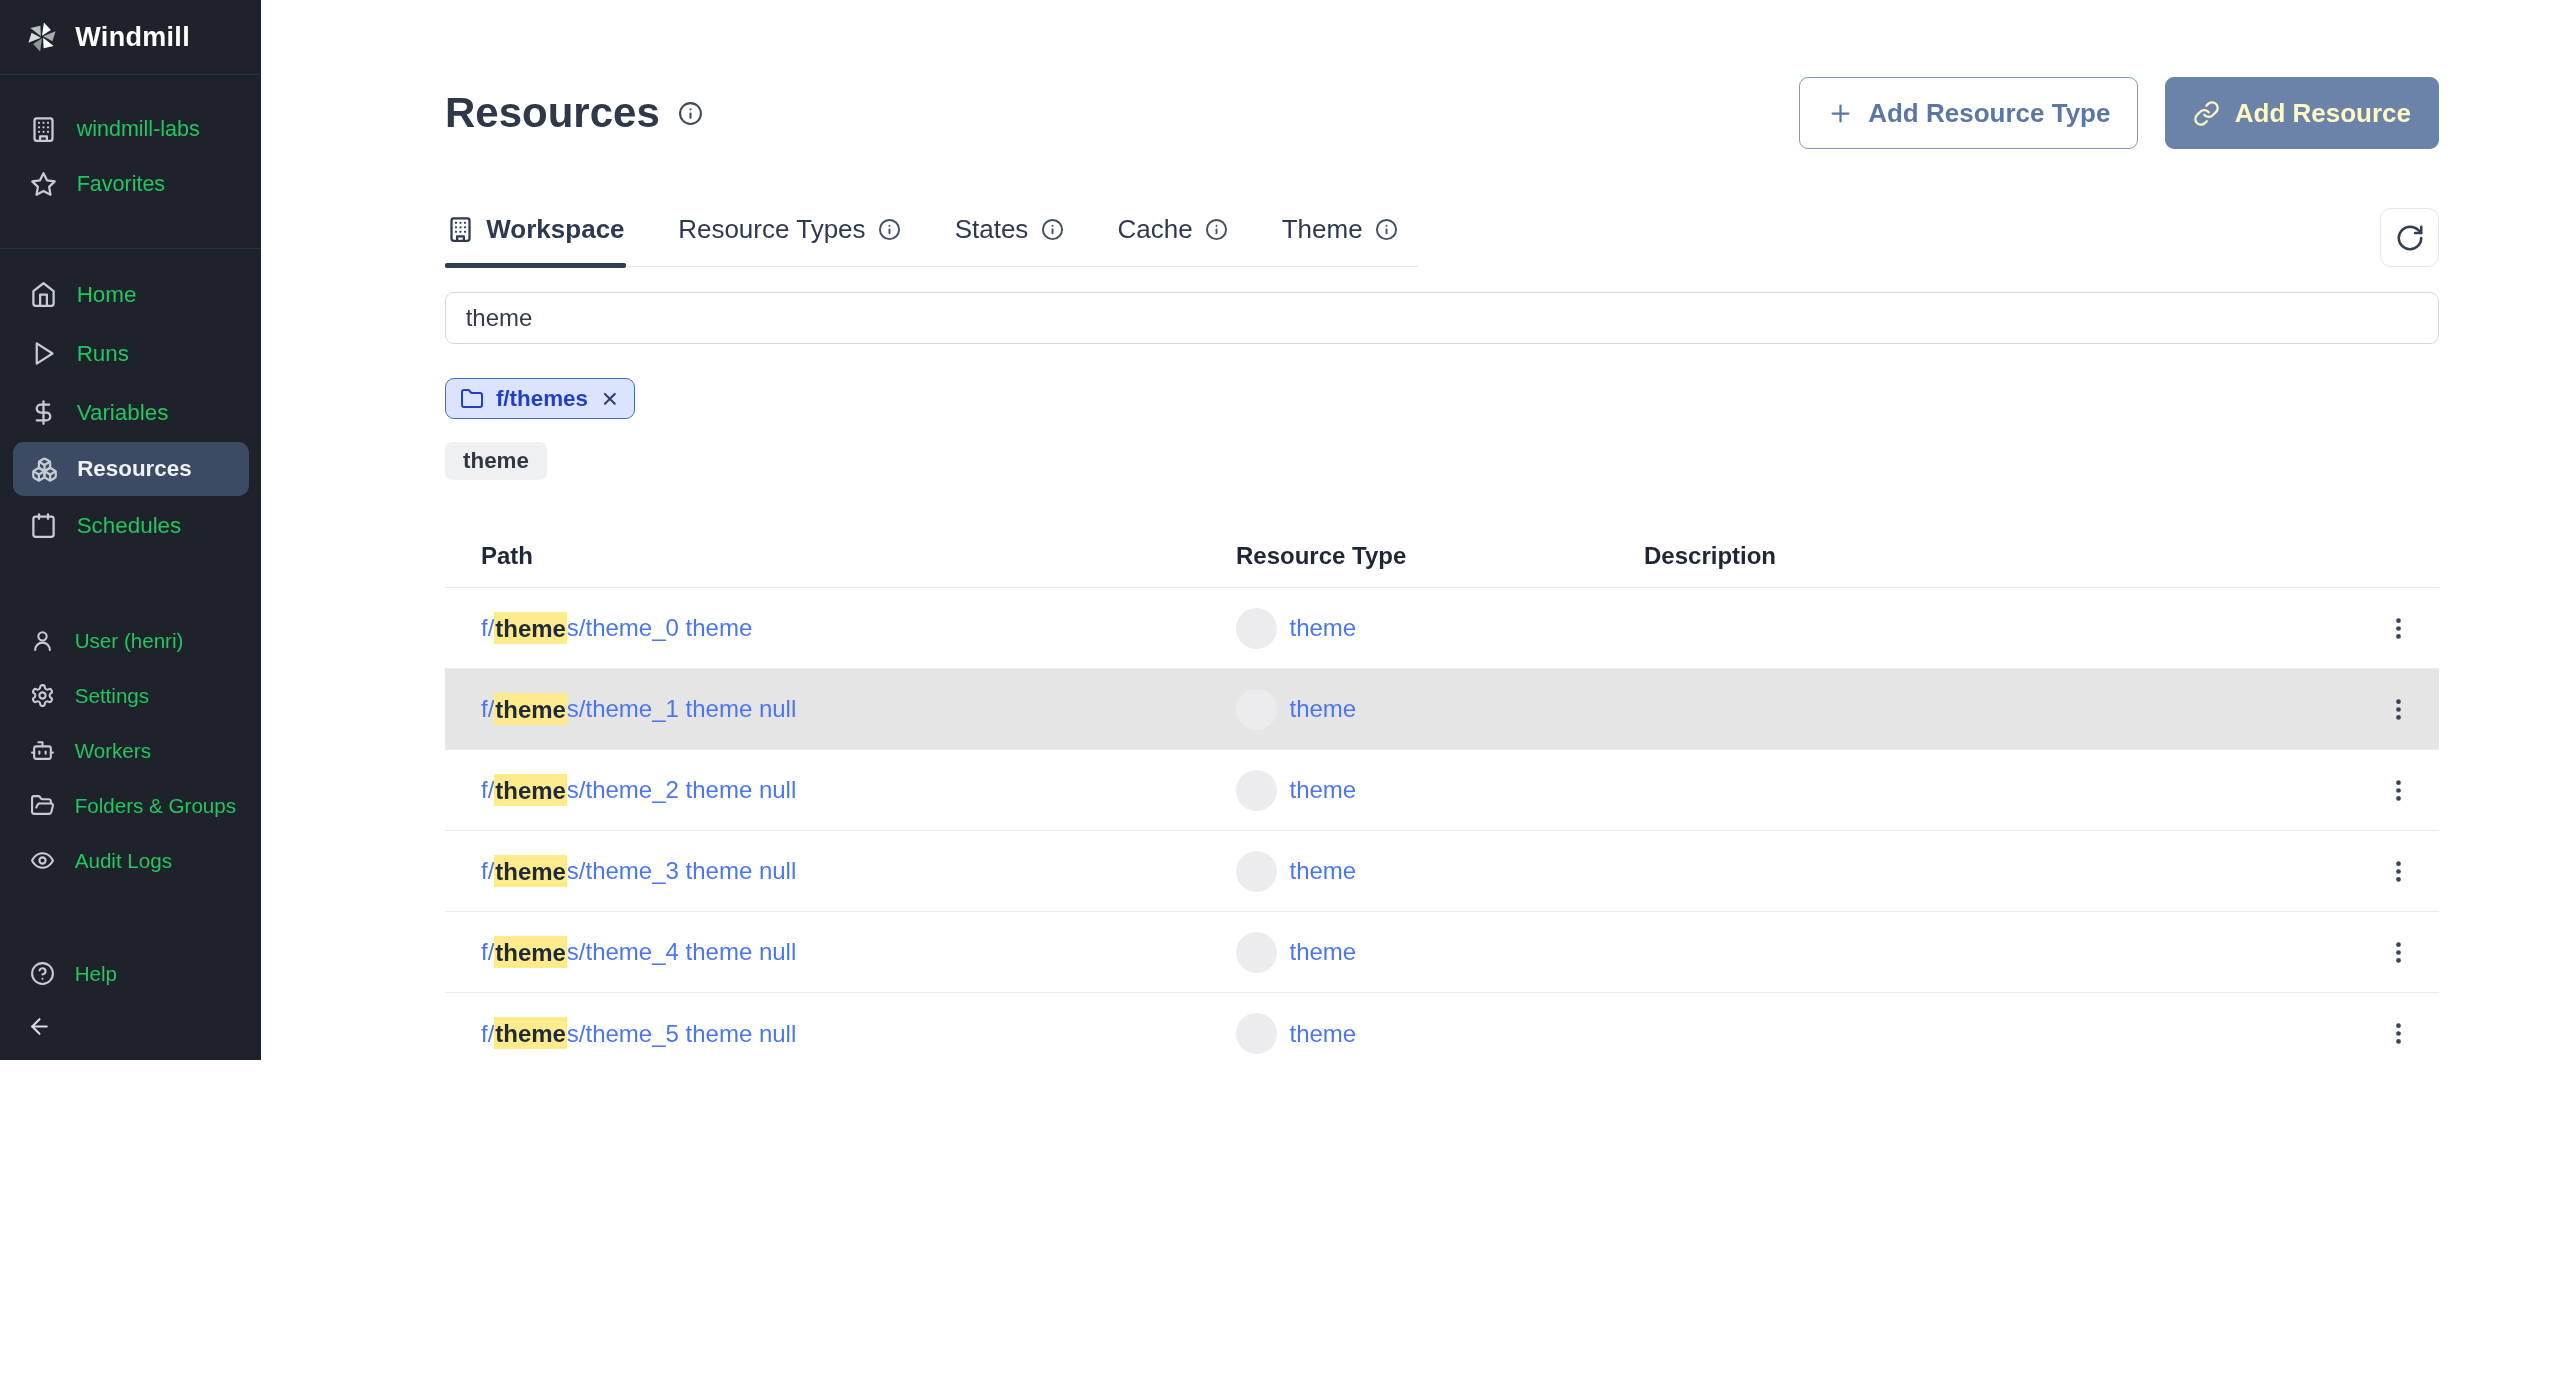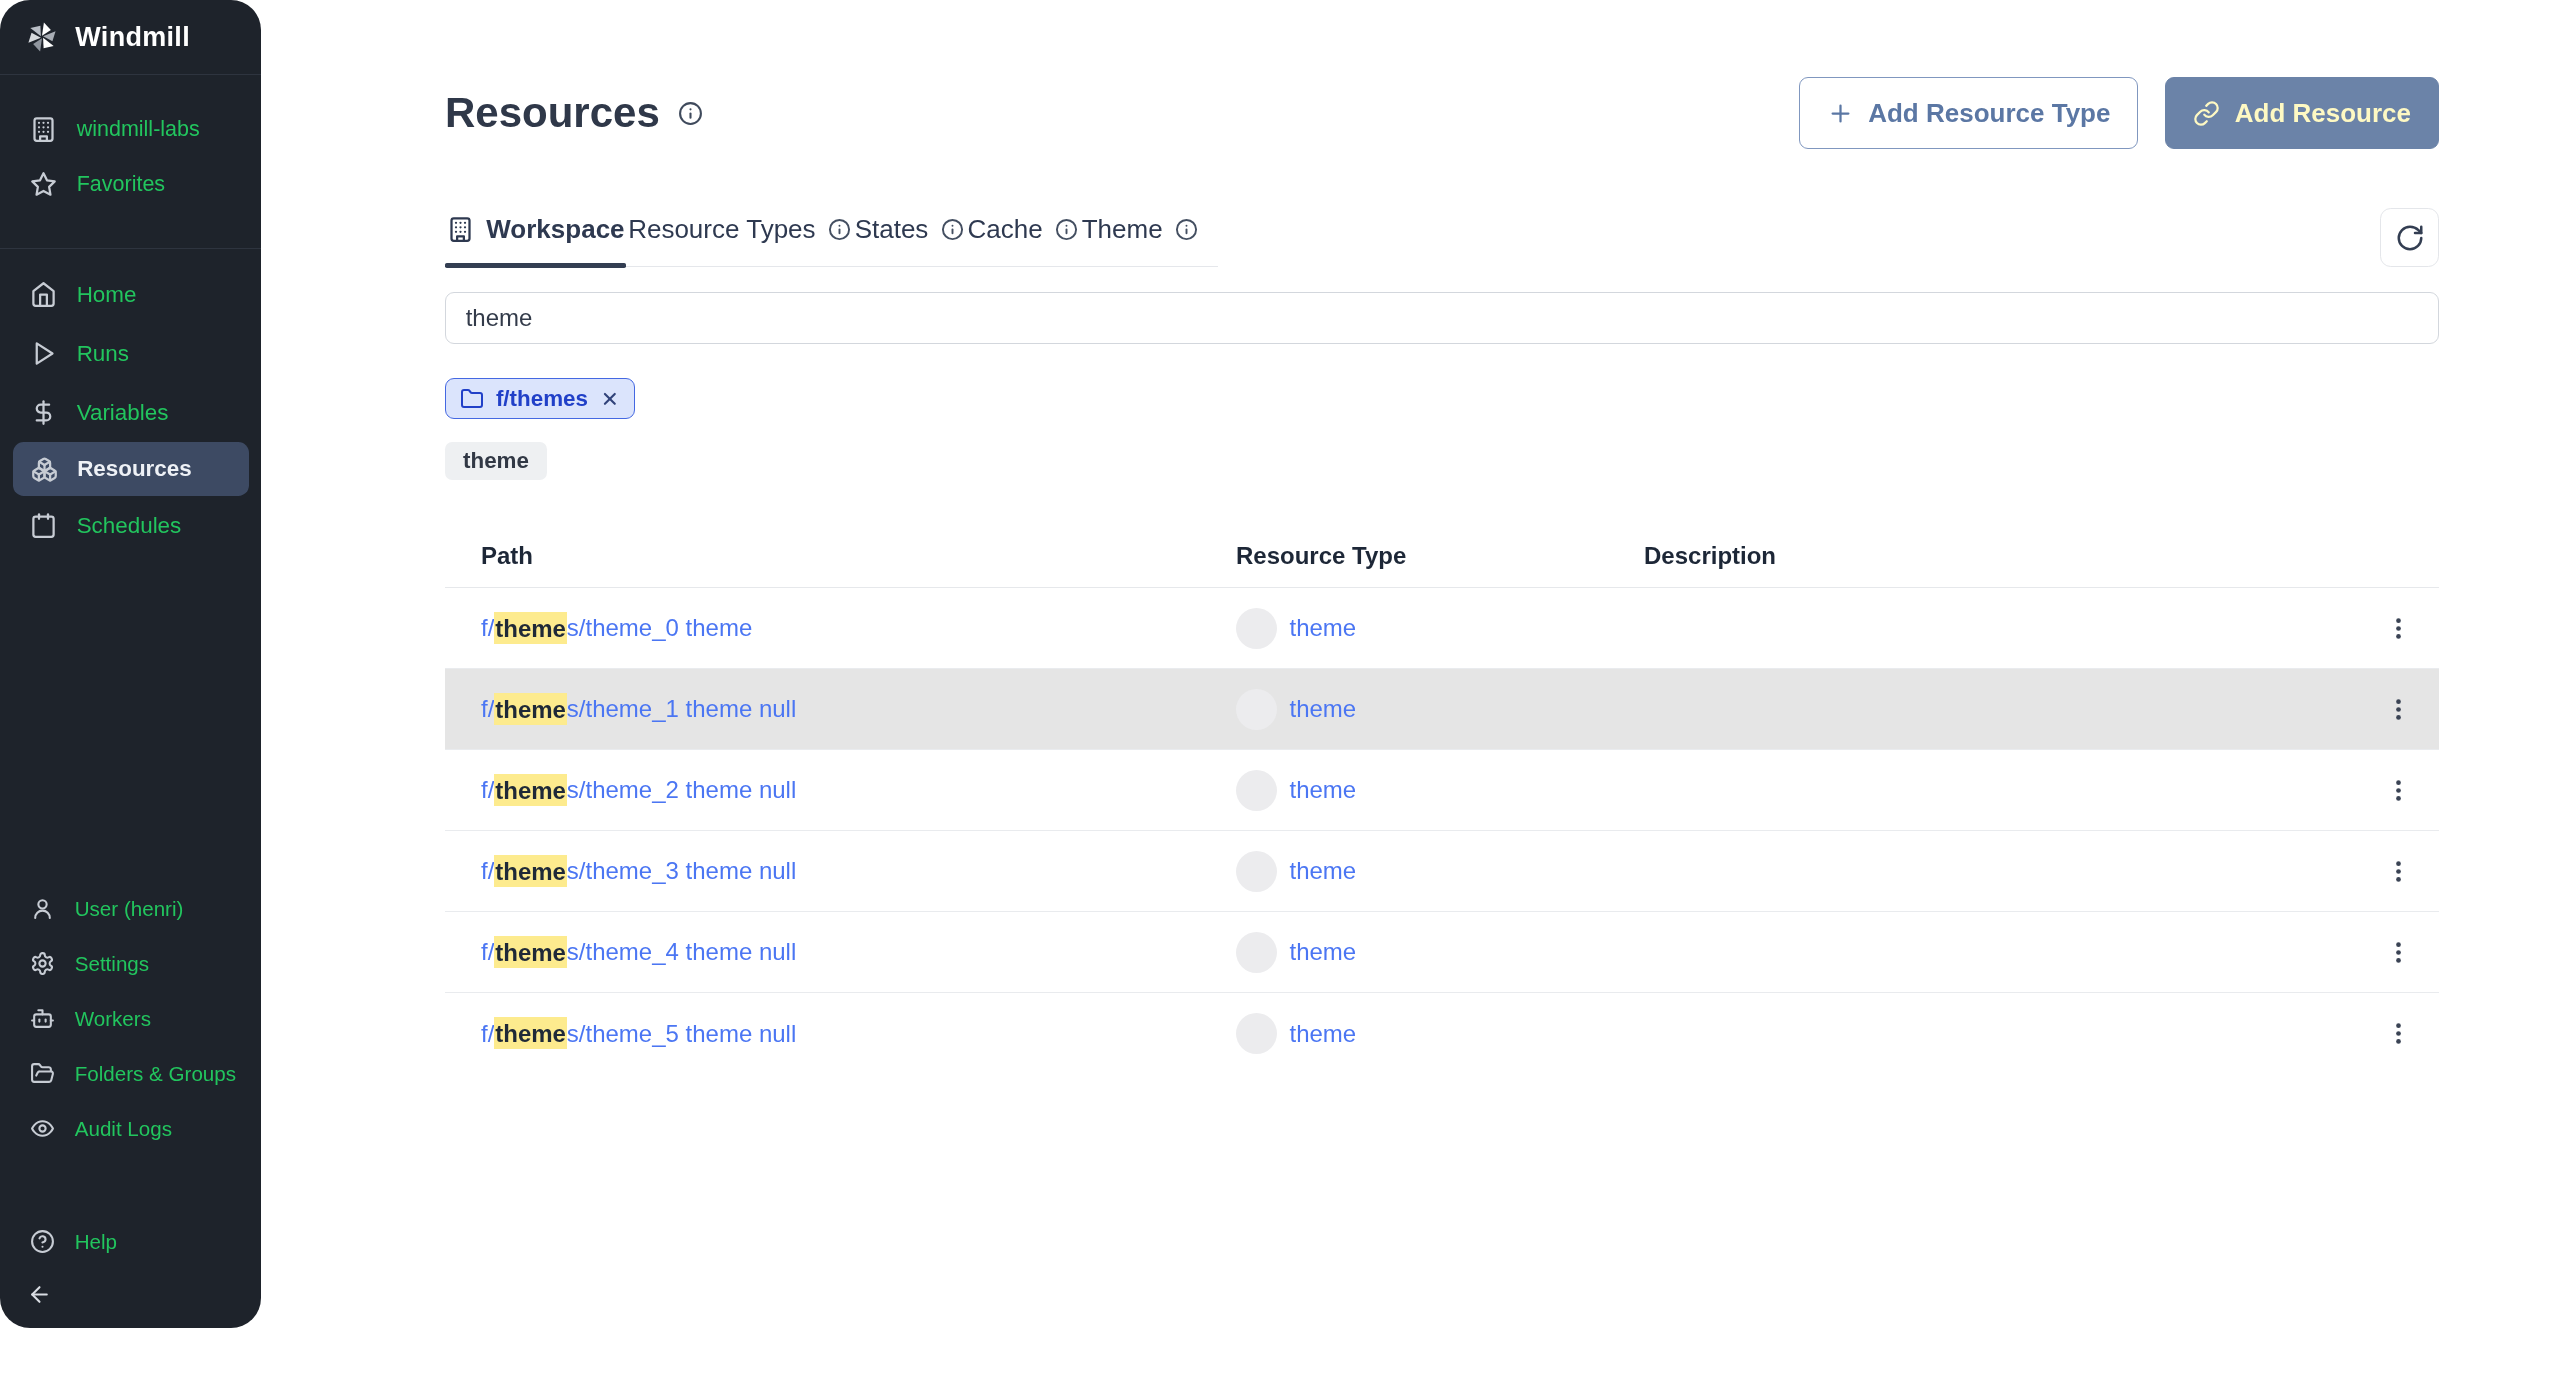--- a/index.html
+++ b/index.html
@@ -7,23 +7,23 @@
   body {
     font-family: "Liberation Sans", sans-serif;
     background: #ffffff;
     color: #2f3849;
     display: flex;
   }
   svg { display: block; }
 
   
   .sidebar {
-    width: 261px; min-width: 261px; height: 1328px;
+    width: 261px; min-width: 261px; height: 1060px;
     background: #1e232b; color: #d9dde3;
-    display: flex; flex-direction: column; border-radius: 30px;
+    display: flex; flex-direction: column;
   }
   .logo-row {
     height: 75px; display: flex; align-items: center;
     padding-left: 23px; gap: 14.3px; border-bottom: 0.9px solid #2e343f;
     cursor: pointer;
   }
   .logo-row .app-name { color: #ffffff; font-size: 27px; font-weight: 700; letter-spacing: 0.3px; }
   .sec-top { padding: 27px 0 36px; }
   .side-item {
     display: flex; align-items: center; gap: 19.7px;
@@ -56,21 +56,21 @@
   .header-actions { margin-left: auto; display: flex; gap: 27px; }
   .btn {
     display: inline-flex; align-items: center; gap: 14.3px;
     height: 72px; padding: 0 27px; border-radius: 9px;
     font-size: 26px; font-weight: 700; font-family: inherit; cursor: pointer;
   }
   .btn-outline { background: #ffffff; border: 1.8px solid #8097bf; color: #5b77a4; }
   .btn-fill { background: #6b83a8; border: 1.8px solid #6b83a8; color: #fef9c3; }
 
   .tabs-row { margin-top: 52px; display: flex; align-items: flex-start; }
-  .tabs { display: inline-flex; border-bottom: 1.8px solid #e5e7eb; padding-right: 18px; }
+  .tabs { display: inline-flex; gap: 50px; border-bottom: 1.8px solid #e5e7eb; padding-right: 18px; }
   .tab {
     position: relative; display: flex; align-items: center; gap: 12.5px;
     padding: 12.5px 1.8px 21.5px; font-size: 26px; font-weight: 500; color: #2e3950;
     cursor: pointer; white-space: nowrap;
   }
   .tab .info-ic { color: #444f61; }
   .tab.active { font-weight: 600; }
   .tab.active::after {
     content: ""; position: absolute; left: 0; right: 0; bottom: -1.8px;
     height: 4.5px; background: #333e52; border-radius: 1.8px;

